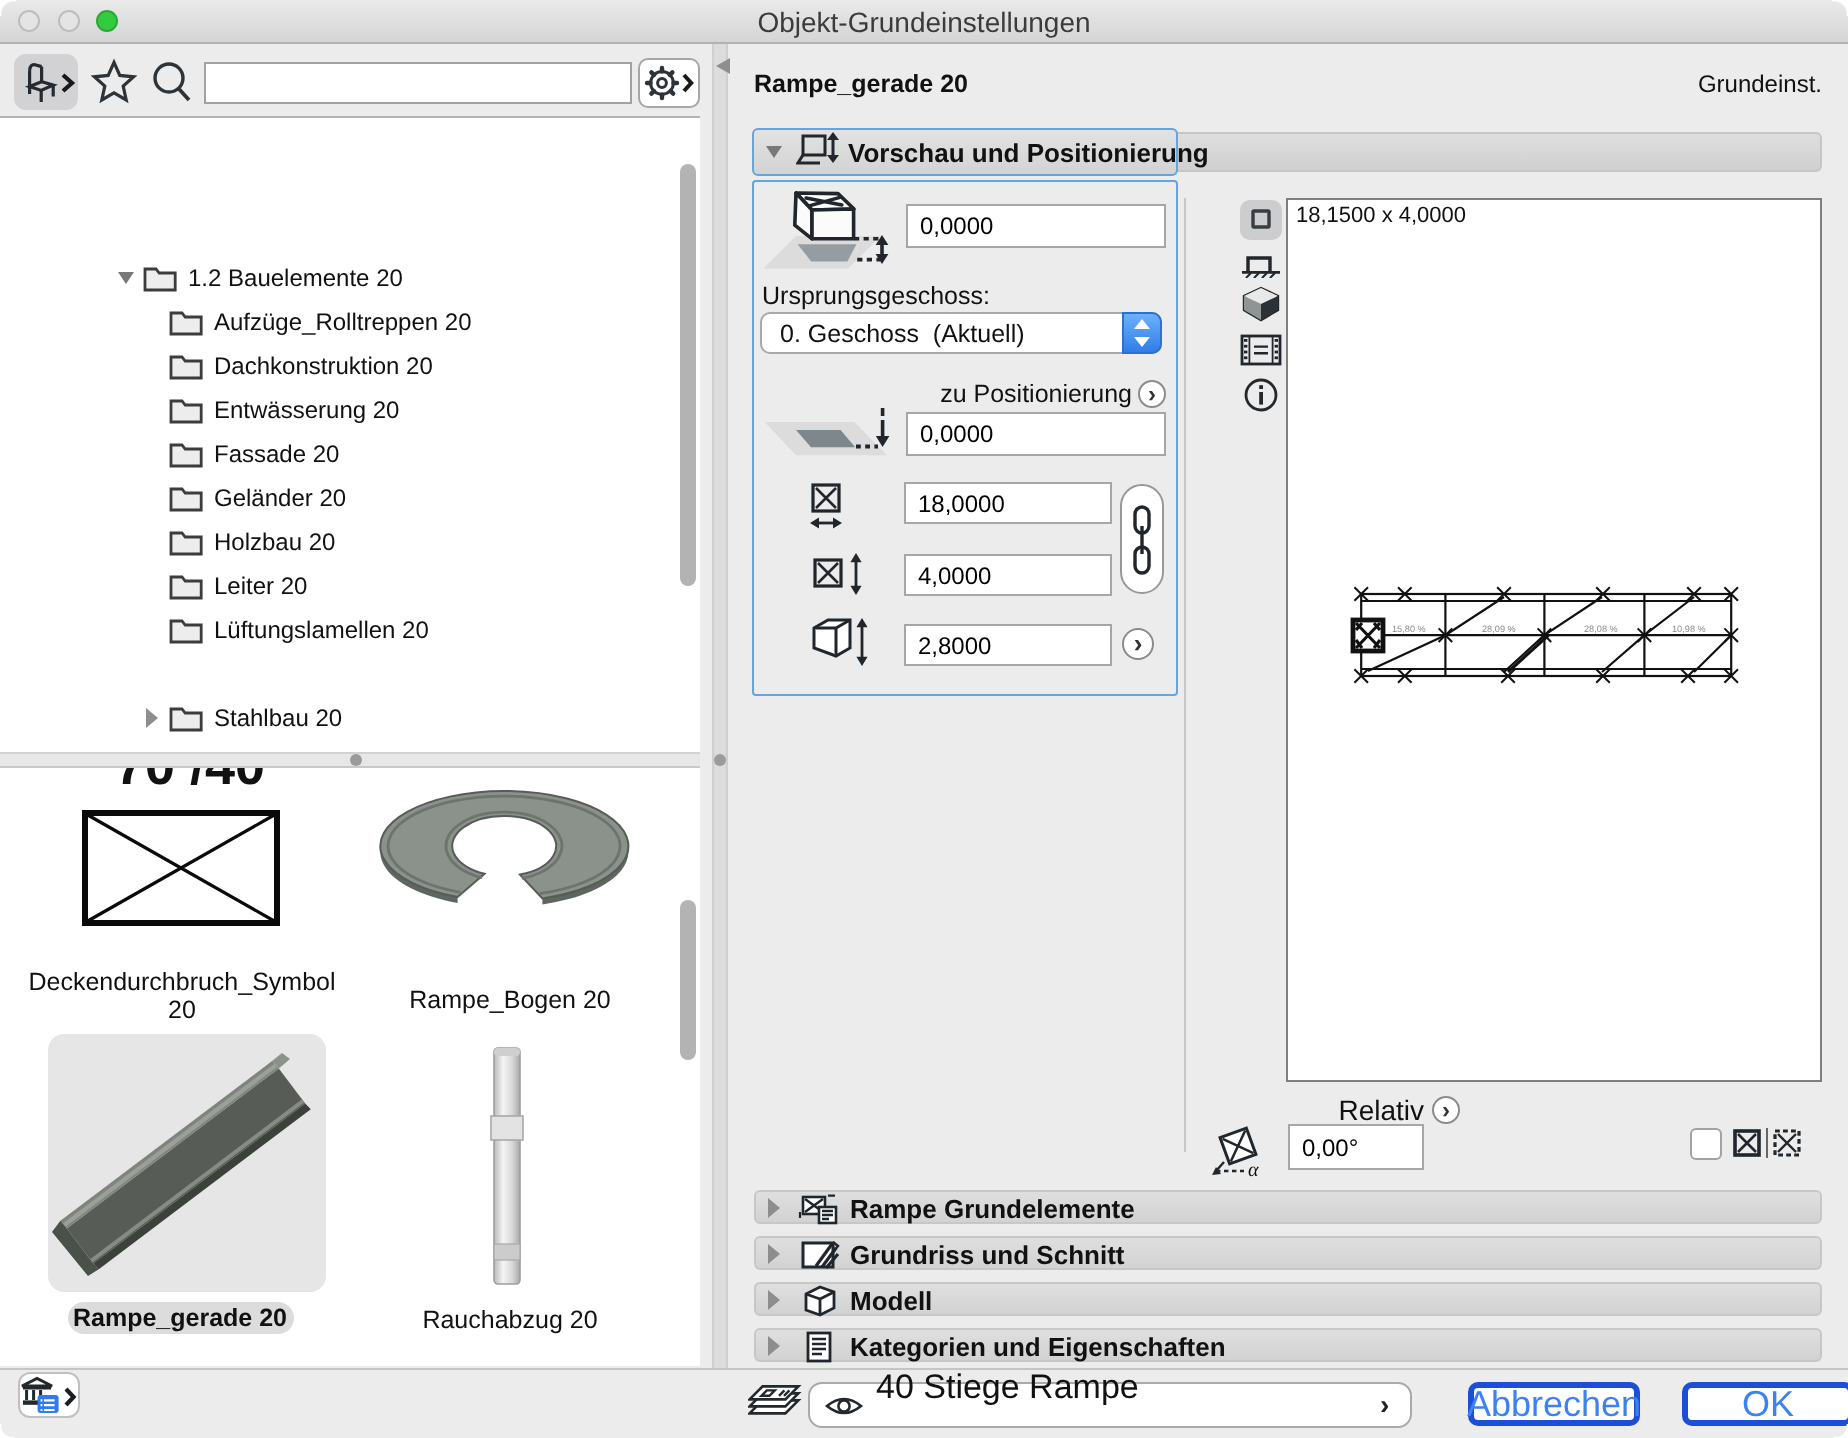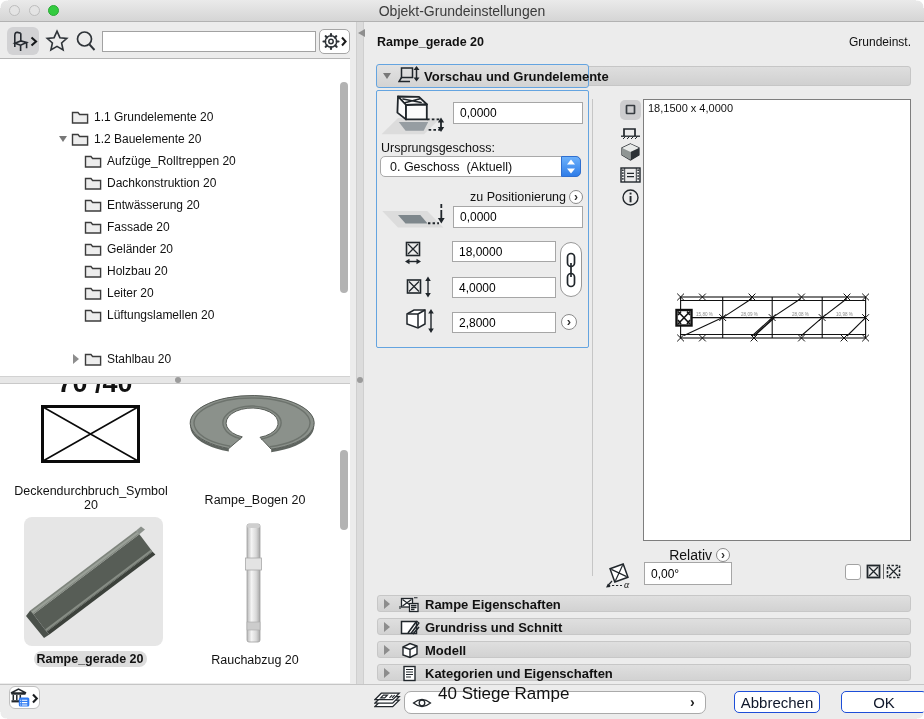--- a/index.html
+++ b/index.html
@@ -9,21 +9,21 @@
 .cir{position:absolute;background:#fff;border:1px solid #8b8b8b;border-radius:50%;display:flex;align-items:center;justify-content:center;font-weight:bold;color:#333}
 .dn{width:0;height:0;border-left:4.5px solid transparent;border-right:4.5px solid transparent;border-top:6px solid #787878}
 .rt{width:0;height:0;border-top:5px solid transparent;border-bottom:5px solid transparent;border-left:6.5px solid #8d8d8d}
 .trow{position:absolute;left:0;width:349px;height:22px}
 .trow span{position:absolute;top:4px;white-space:nowrap;font-size:12px}
 .trow svg,.trow .dn,.trow .rt{position:absolute}
 .acc{position:absolute;left:377px;width:534px;height:17px;background:linear-gradient(#dfdfdf,#d2d2d2);border:1px solid #c7c7c7;border-radius:3px}
 .acc .rt{position:absolute;left:6px;top:3px}
 .acc svg{position:absolute;left:21px;top:0px}
 .acc span{position:absolute;left:47px;top:1px;font-weight:bold}
-.btn{position:absolute;background:#fff;border:1px solid #1d4ed8;border-radius:5px;display:flex;align-items:center;justify-content:center;font-size:15px;color:#0f172a}
+.btn{position:absolute;background:#fff;border:3px solid #1d4ed8;border-radius:5px;display:flex;align-items:center;justify-content:center;font-size:18px;color:#3b82f6}
 </style></head><body>
 <svg width="0" height="0" style="position:absolute">
     <defs>
 <g id="folder">
         <path d="M1.5,3.5 h5.5 l1.6,2 h8 v8.5 h-15.1 z" fill="#ededed" stroke="#3c3c3c" stroke-width="1.4"></path>
       </g>
 </defs>
   </svg>
 
 <div class="abs" style="left:0;top:0;width:924px;height:22px;background:linear-gradient(#eaeaea,#d5d5d5);border-bottom:1px solid #b2b2b2"></div>
@@ -60,26 +60,20 @@
   <g stroke-width="2.2" stroke-linecap="round">
    <path d="M9,2 v1.8 M9,15.2 v1.8 M1.5,9.5 h1.8 M14.7,9.5 h1.8"></path>
    <path d="M3.7,4.2 l1.3,1.3 M13.3,13.5 l1.3,1.3 M14.2,4.2 l-1.3,1.3 M5,13.5 l-1.3,1.3"></path>
   </g>
  </g>
  <path d="M20,5.5 l3.6,4 -3.6,4" stroke="#1a1a1a" stroke-width="2" fill="none"></path>
 </svg>
 <div class="abs" style="left:358px;top:29px;width:0;height:0;border-top:4.5px solid transparent;border-bottom:4.5px solid transparent;border-right:7px solid #8e8e8e;z-index:6"></div>
 
 <div class="abs" style="left:0;top:59px;width:350px;height:317px;background:#fff;overflow:hidden" id="tree">
-<div class="trow" style="top:47px">
-<svg style="left:71px;top:3px" width="18" height="16" viewBox="0 0 18 16">
-        <use href="#folder"></use>
-      </svg>
-<span style="left:94px">1.1 Grundelemente 20</span>
-</div>
 <div class="trow" style="top:69px">
 <div class="dn" style="left:59px;top:8px"></div>
 <svg style="left:71px;top:3px" width="18" height="16" viewBox="0 0 18 16">
         <use href="#folder"></use>
       </svg>
 <span style="left:94px">1.2 Bauelemente 20</span>
 </div>
 <div class="trow" style="top:91px">
 <svg style="left:84px;top:3px" width="18" height="16" viewBox="0 0 18 16">
         <use href="#folder"></use>
@@ -218,21 +212,21 @@
 <div class="abs" style="left:376px;top:64px;width:213px;height:24px;background:linear-gradient(#e2e2e2,#d3d3d3);border:1.5px solid #64a4e0;border-radius:3px"></div>
 <div class="dn abs" style="left:383px;top:73px"></div>
 <svg class="abs" style="left:398px;top:66px" width="24" height="21" viewBox="0 0 24 21">
  <g stroke="#20262b" stroke-width="1.5" fill="none">
   <rect x="3.5" y="2" width="11" height="9.5"></rect>
   <path d="M3.5,11.5 L1,15.5 H12"></path>
   <path d="M18.5,1.5 V13.5"></path>
  </g>
  <path d="M18.5,0 l3,4 h-6 z M18.5,15.5 l3,-4 h-6 z" fill="#20262b"></path>
 </svg>
-<div class="abs b" style="left:424px;top:69px">Vorschau und Grundelemente</div>
+<div class="abs b" style="left:424px;top:69px">Vorschau und Positionierung</div>
 
 <div class="abs" style="left:376px;top:90px;width:213px;height:258px;border:1.5px solid #64a4e0;border-radius:2px;background:#ececec"></div>
 
 <svg class="abs" style="left:381px;top:94px" width="66" height="44" viewBox="0 0 66 44">
   <polygon points="17,24 59.5,24 43,40.3 0.6,40.3" fill="#dcdcdc"></polygon>
   <polygon points="17.8,28.1 47.2,28.1 42.7,36.7 24.6,36.7" fill="#969da2"></polygon>
   <g stroke="#20262b" stroke-width="1.8" fill="#fbfbfb" stroke-linejoin="round">
    <polygon points="17,2.5 38,2.8 46,10.5 25,11"></polygon>
    <polygon points="17,2.5 16.4,18.6 25,25.4 25,11"></polygon>
    <polygon points="25,11 45.8,10.5 45.8,25.4 25,25.4"></polygon>
@@ -376,21 +370,21 @@
 <svg class="abs" style="left:605px;top:562px" width="28" height="27" viewBox="0 0 28 27">
  <g transform="rotate(-20 14 11)">
   <rect x="7" y="4" width="14" height="14" fill="#fff" stroke="#20262b" stroke-width="1.5"></rect>
   <path d="M8,5 L20,17 M8,17 L20,5" stroke="#20262b" stroke-width="1.2"></path>
  </g>
  <path d="M3,23.5 h14" stroke="#20262b" stroke-width="1.2" stroke-dasharray="2.2,1.8"></path>
  <path d="M7,19 L3,23.5" stroke="#20262b" stroke-width="1.2"></path>
  <path d="M1,25.5 l4.5,-0.5 -2.5,-3.5 z" fill="#20262b"></path>
  <text x="19" y="26" font-size="10" font-style="italic" fill="#111" font-family="Liberation Serif">α</text>
 </svg>
-<div class="fld" style="left:644px;top:562px;width:88px;height:23px">0,00°</div>
+<div class="fld" style="left:644px;top:562px;width:68px;height:23px">0,00°</div>
 <div class="abs" style="left:845px;top:564px;width:16px;height:16px;background:#fff;border:1px solid #a2a2a2;border-radius:3px"></div>
 <svg class="abs" style="left:866px;top:564px" width="15" height="15" viewBox="0 0 15 15">
  <rect x="1.5" y="1.5" width="12" height="12" fill="none" stroke="#20262b" stroke-width="1.8"></rect>
  <path d="M3,3 L12,12 M3,12 L12,3" stroke="#20262b" stroke-width="1.3"></path>
 </svg>
 <div class="abs" style="left:883px;top:564px;width:1px;height:15px;background:#666"></div>
 <svg class="abs" style="left:886px;top:564px" width="15" height="15" viewBox="0 0 15 15">
  <rect x="1.5" y="1.5" width="12" height="12" fill="none" stroke="#20262b" stroke-width="1.6" stroke-dasharray="2.4,1.6"></rect>
  <path d="M3,3 L12,12 M3,12 L12,3" stroke="#20262b" stroke-width="1.2"></path>
 </svg>
@@ -399,21 +393,21 @@
     <div class="rt"></div>
  <svg width="22" height="17" viewBox="0 0 22 17">
       <g stroke="#20262b" stroke-width="1.3" fill="none">
   <rect x="2.5" y="2.5" width="11" height="8.5" fill="#fff"></rect>
   <path d="M3.5,3.5 L12.5,10 M3.5,10 L12.5,3.5"></path>
   <rect x="10.5" y="7.5" width="8.5" height="8" fill="#fff"></rect>
   <path d="M12,9.5 h5.5 M12,11.5 h5.5 M12,13.5 h3.5"></path>
   <path d="M15,1.8 h3.5 M1,13 v-3" stroke-width="1.1"></path>
  </g>
     </svg>
- <span>Rampe Eigenschaften</span>
+ <span>Rampe Grundelemente</span>
   </div>
 <div class="acc" style="top:618px">
     <div class="rt"></div>
  <svg width="22" height="17" viewBox="0 0 22 17">
       <g stroke="#20262b" fill="none">
   <rect x="2.5" y="2.5" width="15" height="12" stroke-width="1.5" fill="#fff"></rect>
   <path d="M9,14 L17,3 M12,14.5 L19,5 M14,15 L20,8" stroke-width="1.6"></path>
   <path d="M17.5,2 l2.5,2 -2,2.5" stroke-width="1.2"></path>
  </g>
     </svg>

